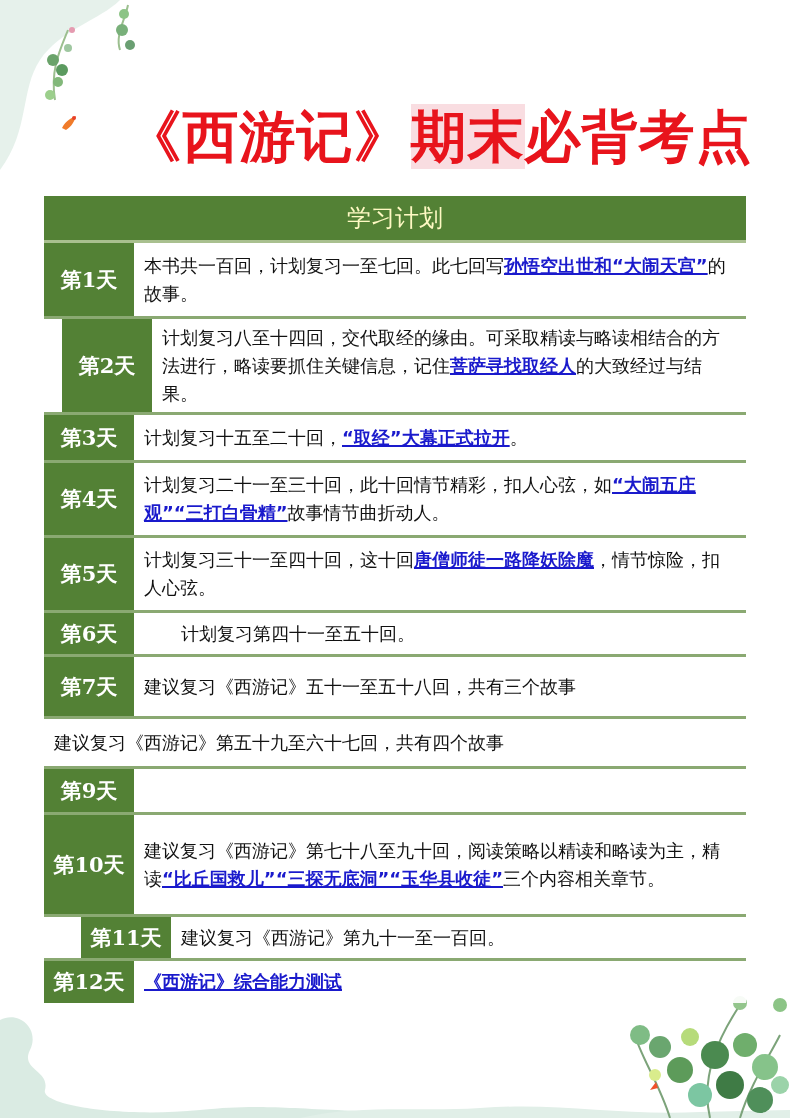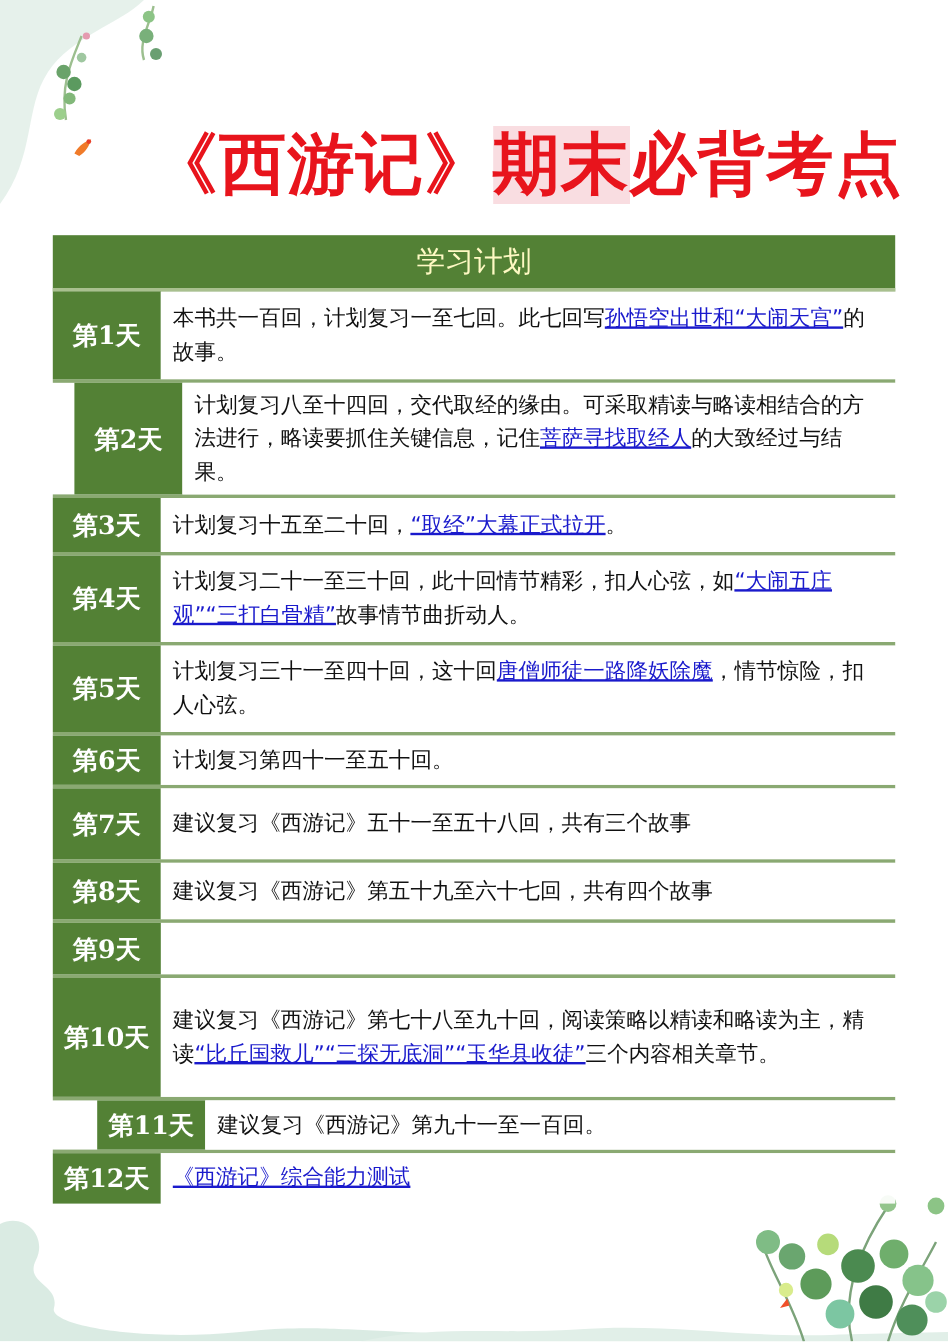--- a/index.html
+++ b/index.html
@@ -7,21 +7,21 @@
   .deco{position:absolute;pointer-events:none;}
   .title{position:absolute;left:0;top:100px;width:790px;text-align:center;font-size:56px;font-weight:bold;color:#e8141c;letter-spacing:1px;font-family:"DejaVu Sans",sans-serif;margin-left:44px;}
   .title .hl{background:#f9dde1;}
   .table{position:absolute;left:44px;top:196px;width:702px;}
   .thead{height:44px;background:#538135;color:#fef9c3;font-size:24px;text-align:center;line-height:44px;border-bottom:3px solid #a9c08f;}
   .row{display:flex;border-bottom:3px solid #8aa972;}
   .row:last-child{border-bottom:none;}
   .day{width:90px;flex:none;background:#538135;color:#fff;font-weight:bold;font-size:21px;display:flex;align-items:center;justify-content:center;font-family:"DejaVu Serif","Liberation Serif",serif;}
   .cell{flex:1;padding:6px 10px 6px 10px;font-size:18px;line-height:28px;color:#111;display:flex;align-items:center;background:rgba(255,255,255,0.92);}
   .cell span{white-space:pre-wrap;}
-  .link{color:#1a1acc;font-weight:normal;text-decoration:underline;text-decoration-thickness:2px;}
+  .link{color:#1a1acc;font-weight:bold;text-decoration:underline;text-decoration-thickness:2px;}
 </style>
 </head>
 <body>
 
 <svg class="deco" style="left:0;top:0" width="200" height="180" viewBox="0 0 200 180">
   <path d="M0,0 L120,0 C100,20 60,30 40,60 C20,90 30,130 0,170 Z" fill="#e3efe9" opacity="0.9"></path>
 </svg>
 <svg class="deco" style="left:20px;top:0" width="140" height="110" viewBox="0 0 140 110">
   <path d="M35,100 C30,70 40,50 48,30" stroke="#9cbf8f" stroke-width="2" fill="none"></path>
   <path d="M100,50 C95,35 105,20 108,5" stroke="#9cbf8f" stroke-width="2" fill="none"></path>
@@ -92,34 +92,33 @@
         <div class="cell">
           <div><span>计划复习二十一至三十回，此十回情节精彩，扣人心弦，如</span><a class="link">“大闹五庄观”“三打白骨精”</a><span>故事情节曲折动人。</span></div>
         </div>
       </div>
       <div class="row" style="height: 72px;">
         <div class="day">第5天</div>
         <div class="cell">
           <div><span>计划复习三十一至四十回，这十回</span><a class="link">唐僧师徒一路降妖除魔</a><span>，情节惊险，扣人心弦。</span></div>
         </div>
       </div>
-      <div class="row" style="height: 41px;">
+      <div class="row" style="height: 41px; gap: 37px;">
         <div class="day">第6天</div>
         <div class="cell">
           <div><span>计划复习第四十一至五十回。</span></div>
         </div>
       </div>
       <div class="row" style="height: 59px;">
         <div class="day">第7天</div>
         <div class="cell">
           <div><span>建议复习《西游记》五十一至五十八回，共有三个故事</span></div>
         </div>
       </div>
       <div class="row" style="height: 47px;">
-        <div class="day">第8天</div>
         <div class="cell">
           <div><span>建议复习《西游记》第五十九至六十七回，共有四个故事</span></div>
         </div>
       </div>
       <div class="row" style="height: 43px;">
         <div class="day">第9天</div>
       </div>
       <div class="row" style="height: 99px;">
         <div class="day">第10天</div>
         <div class="cell">

